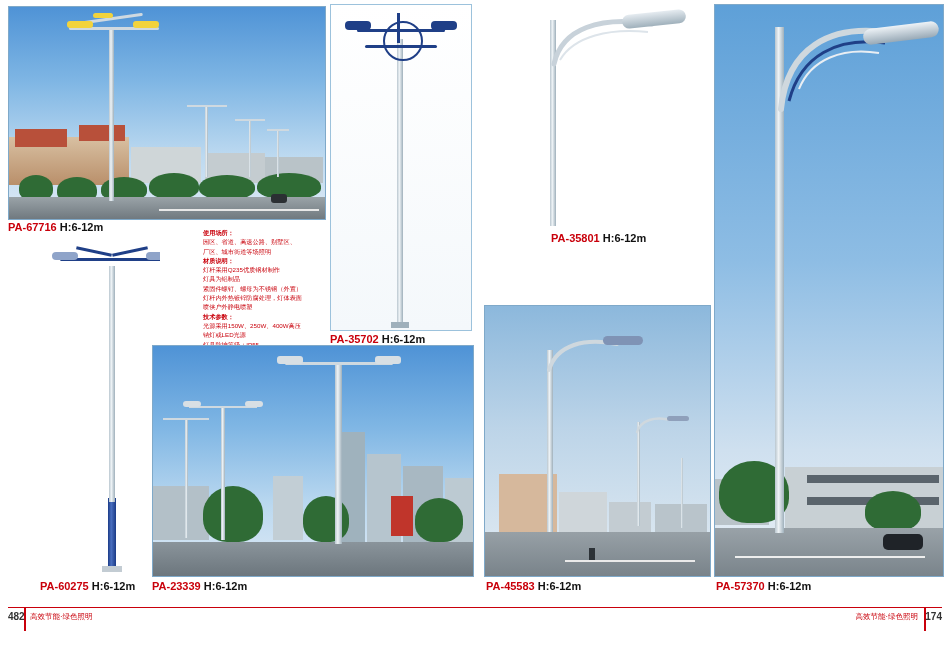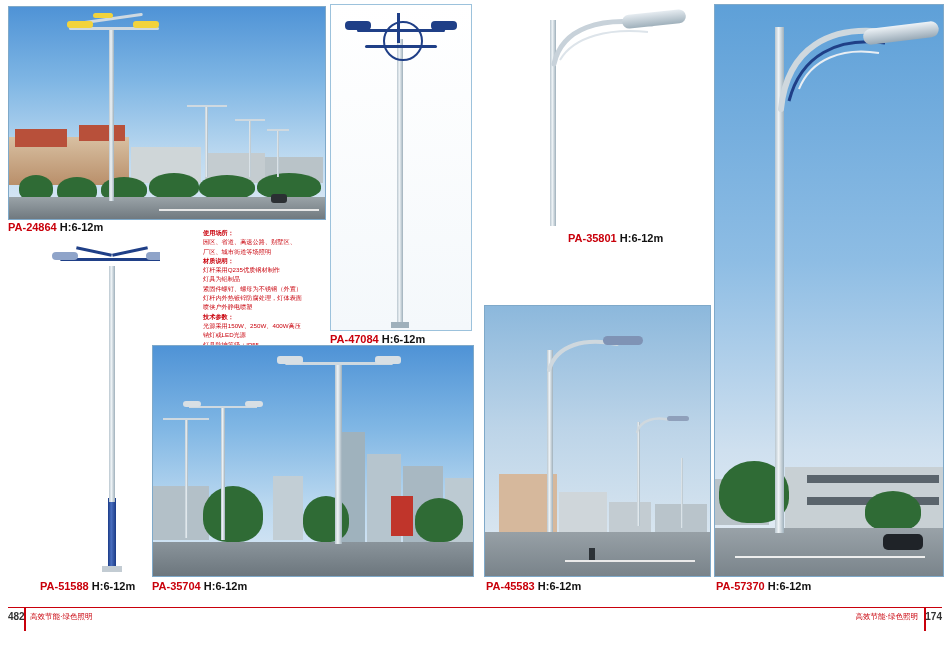--- a/index.html
+++ b/index.html
@@ -87,38 +87,38 @@
     <div class="lamp" style="left:84px;top:6px;width:20px;height:5px;background:#f2d33c;"></div>
 
     <div class="pole" style="left:196px;top:98px;width:3px;height:72px;"></div>
     <div class="arm" style="left:178px;top:98px;width:40px;height:2px;"></div>
     <div class="pole" style="left:240px;top:112px;width:2px;height:58px;"></div>
     <div class="arm" style="left:226px;top:112px;width:30px;height:2px;"></div>
     <div class="pole" style="left:268px;top:122px;width:2px;height:48px;"></div>
     <div class="arm" style="left:258px;top:122px;width:22px;height:2px;"></div>
   </div>
   <div class="cap" style="left:8px;top:221px;">
-    <span class="code">PA-24864</span>
+    <span class="code">PA-67716</span>
     <span class="h">H:6-12m</span>
   </div>
 
   <div class="photo" style="left:330px;top:4px;width:140px;height:325px;border:1px solid #9cc2dc;background:#ffffff;">
     <div style="position:absolute;left:0;top:0;right:0;bottom:0;background:linear-gradient(to bottom,#ffffff,#f4f8fb);"></div>
     <div class="pole" style="left:66px;top:34px;width:6px;height:288px;"></div>
 
     <div class="arm blue" style="left:26px;top:24px;width:88px;height:3px;border-radius:2px;"></div>
     <div class="arm blue" style="left:34px;top:40px;width:72px;height:3px;border-radius:2px;"></div>
     <div class="arm blue" style="left:66px;top:8px;width:3px;height:30px;"></div>
     <div style="position:absolute;left:52px;top:16px;width:36px;height:36px;border:2px solid #1f3f87;border-radius:50%;"></div>
     <div class="lamp" style="left:14px;top:16px;width:26px;height:9px;background:#1f3f87;border-radius:4px;"></div>
     <div class="lamp" style="left:100px;top:16px;width:26px;height:9px;background:#1f3f87;border-radius:4px;"></div>
     <div style="position:absolute;left:60px;bottom:2px;width:18px;height:6px;background:#9fb0bb;"></div>
   </div>
   <div class="cap" style="left:330px;top:333px;">
-    <span class="code">PA-47084</span>
+    <span class="code">PA-35702</span>
     <span class="h">H:6-12m</span>
   </div>
 
   <div class="spec">
     <p class="hd">使用场所：</p>
     <p>园区、省道、高速公路、别墅区、</p>
     <p>厂区、城市街道等场照明</p>
     <p class="hd">材质说明：</p>
     <p>灯杆采用Q235优质钢材制作</p>
     <p>灯具为铝制品</p>
@@ -136,21 +136,21 @@
     <div class="pole" style="left:78px;top:262px;width:8px;height:72px;background:linear-gradient(to right,#1a3a86,#4a6fc0 40%,#1a3a86);"></div>
     <div class="pole" style="left:79px;top:30px;width:6px;height:236px;"></div>
     <div class="arm blue" style="left:30px;top:22px;width:104px;height:3px;border-radius:2px;"></div>
     <div class="arm blue" style="left:46px;top:14px;width:36px;height:3px;transform:rotate(12deg);"></div>
     <div class="arm blue" style="left:82px;top:14px;width:36px;height:3px;transform:rotate(-12deg);"></div>
     <div class="lamp" style="left:22px;top:16px;width:26px;height:8px;background:#8fa4c9;border-radius:4px;"></div>
     <div class="lamp" style="left:116px;top:16px;width:26px;height:8px;background:#8fa4c9;border-radius:4px;"></div>
     <div style="position:absolute;left:72px;top:330px;width:20px;height:6px;background:#c3ccd3;"></div>
   </div>
   <div class="cap" style="left:40px;top:580px;">
-    <span class="code">PA-51588</span>
+    <span class="code">PA-60275</span>
     <span class="h">H:6-12m</span>
   </div>
 
   <div class="photo" style="left:152px;top:345px;width:320px;height:230px;border:1px solid #7fa9c9;">
     <div class="sky"></div>
 
     <div class="bldg" style="left:186px;top:86px;width:26px;height:110px;background:#9fb2bd;"></div>
     <div class="bldg" style="left:214px;top:108px;width:34px;height:88px;background:#b6c5ce;"></div>
     <div class="bldg" style="left:250px;top:120px;width:40px;height:76px;background:#a8b8c2;"></div>
     <div class="bldg" style="left:292px;top:132px;width:28px;height:64px;background:#bccad2;"></div>
@@ -170,33 +170,33 @@
     <div class="lamp" style="left:222px;top:10px;width:26px;height:8px;"></div>
 
     <div class="pole" style="left:68px;top:62px;width:4px;height:132px;"></div>
     <div class="arm" style="left:36px;top:60px;width:68px;height:2px;"></div>
     <div class="lamp" style="left:30px;top:55px;width:18px;height:6px;"></div>
     <div class="lamp" style="left:92px;top:55px;width:18px;height:6px;"></div>
     <div class="pole" style="left:32px;top:74px;width:3px;height:118px;"></div>
     <div class="arm" style="left:10px;top:72px;width:46px;height:2px;"></div>
   </div>
   <div class="cap" style="left:152px;top:580px;">
-    <span class="code">PA-35704</span>
+    <span class="code">PA-23339</span>
     <span class="h">H:6-12m</span>
   </div>
 
   <div class="photo" style="left:500px;top:4px;width:200px;height:225px;background:#ffffff;">
     <div class="pole" style="left:50px;top:16px;width:6px;height:206px;"></div>
     <svg style="position:absolute;left:40px;top:6px;" width="130" height="60" viewBox="0 0 130 60">
       <path d="M14 54 C 22 18, 60 6, 112 14" stroke="#c8d2da" stroke-width="5" fill="none" stroke-linecap="round"></path>
       <path d="M20 50 C 34 26, 70 18, 108 22" stroke="#dde4ea" stroke-width="2" fill="none"></path>
     </svg>
     <div class="lamp" style="left:122px;top:8px;width:64px;height:14px;border-radius:7px;background:linear-gradient(to bottom,#e6ecf1,#9fb0bb);transform:rotate(-6deg);"></div>
   </div>
-  <div class="cap" style="left:568px;top:232px;">
+  <div class="cap" style="left:551px;top:232px;">
     <span class="code">PA-35801</span>
     <span class="h">H:6-12m</span>
   </div>
 
   <div class="photo" style="left:484px;top:305px;width:225px;height:270px;border:1px solid #7fa9c9;">
     <div class="sky" style="background:linear-gradient(to bottom,#8cb8dc 0%,#bcd4e8 45%,#e3ecf3 100%);"></div>
 
     <div class="bldg" style="left:14px;top:168px;width:58px;height:58px;background:#d6b89c;"></div>
     <div class="bldg" style="left:74px;top:186px;width:48px;height:40px;background:#cfd6da;"></div>
     <div class="bldg" style="left:124px;top:196px;width:42px;height:30px;background:#c3ccd2;"></div>

